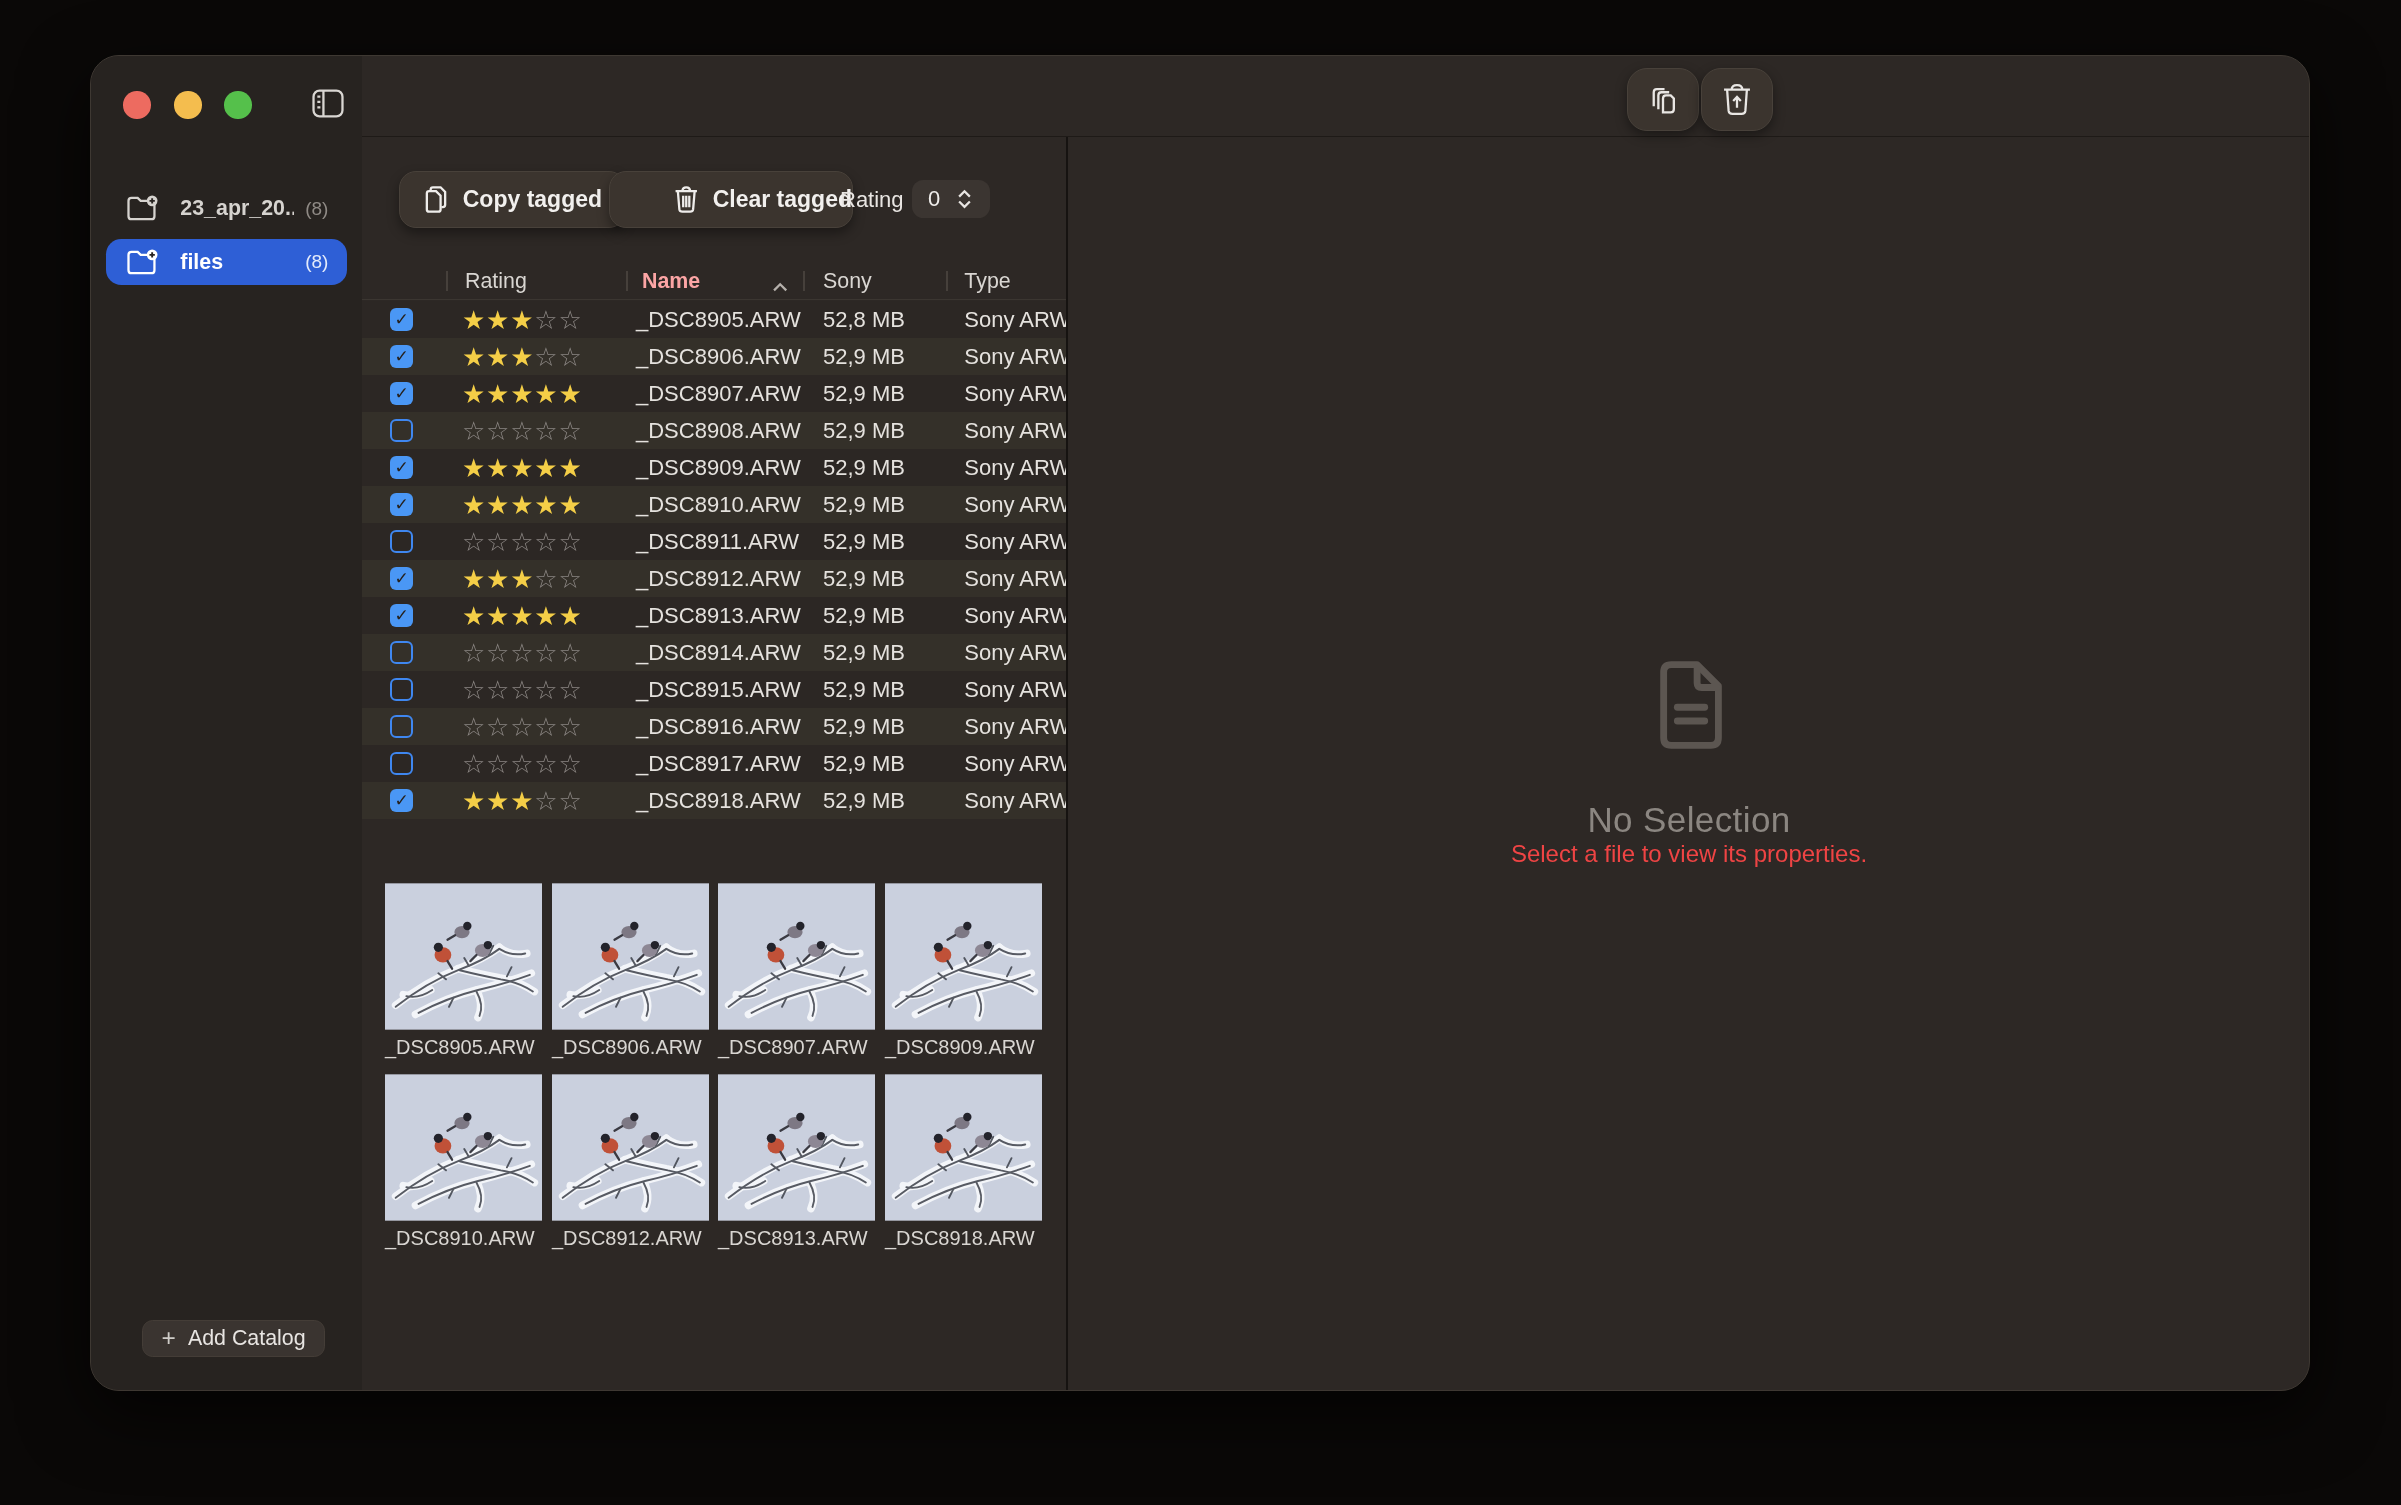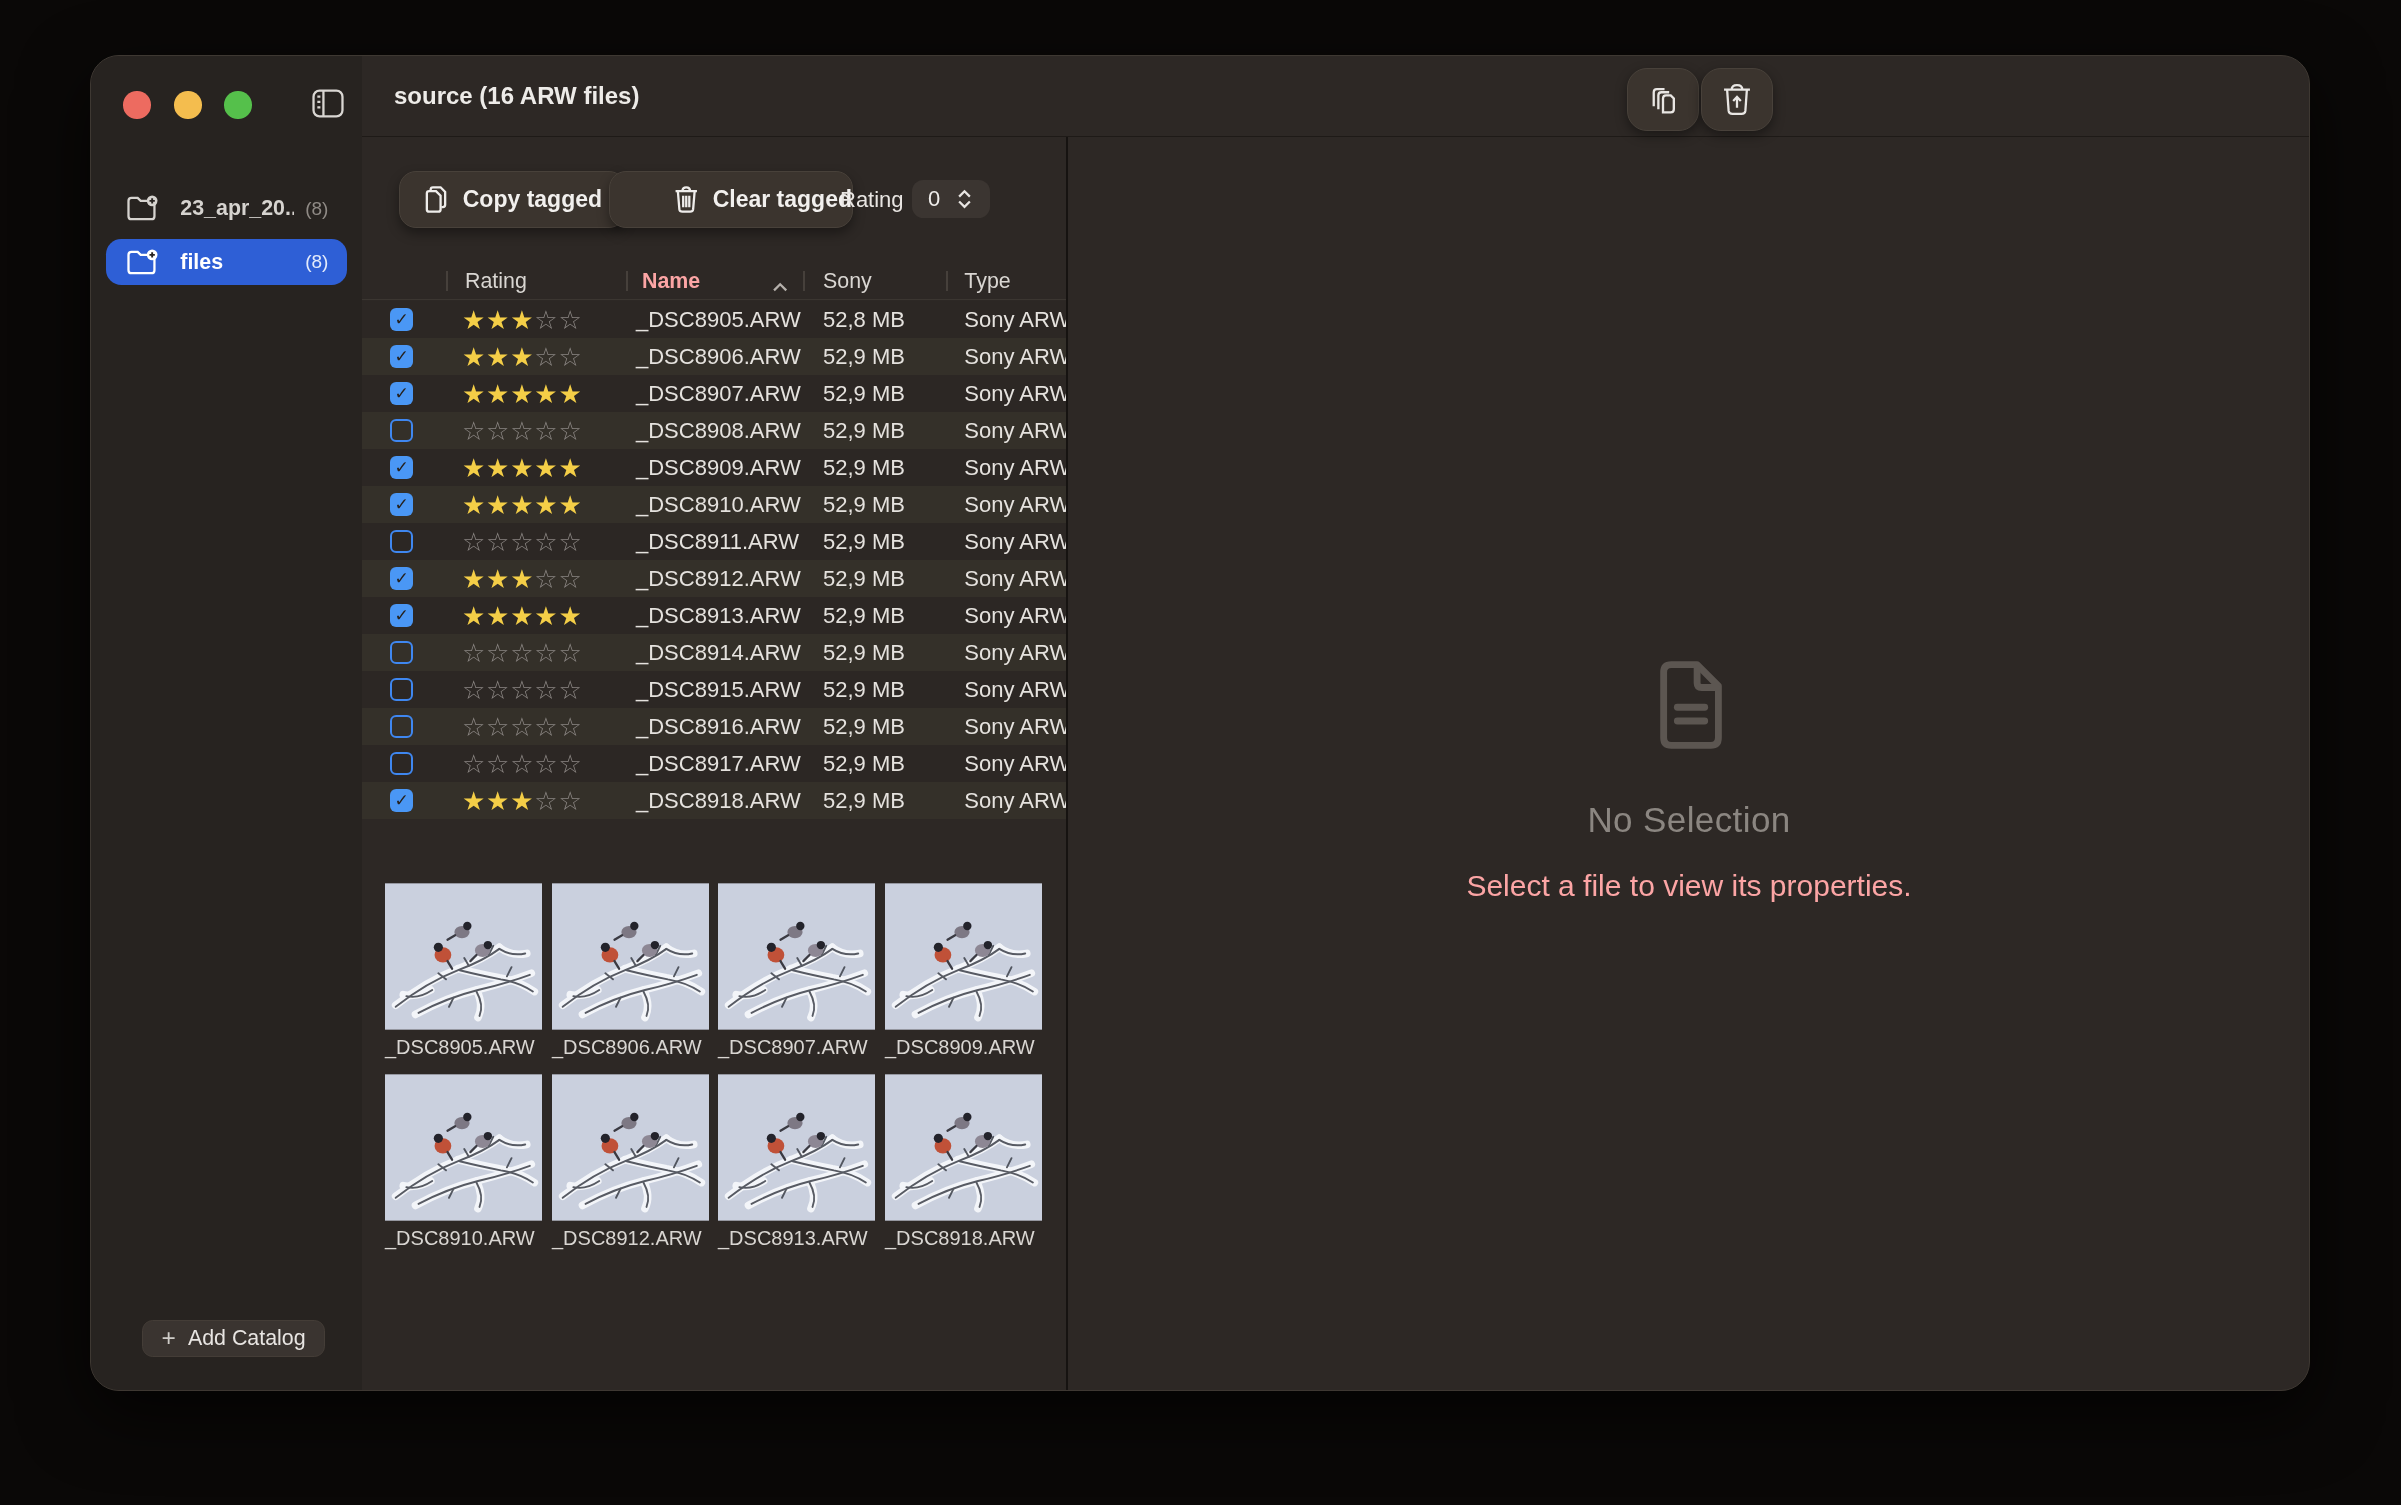--- a/index.html
+++ b/index.html
@@ -150,21 +150,21 @@
   
   .thumbs{position:absolute;left:0;top:744px;width:100%;}
   .thumb{position:absolute;width:157px;cursor:pointer;}
   .thumb svg{display:block;width:157px;height:147px;}
   .thumb .tlbl{margin-top:6.1px;font-size:20px;color:#d9d6d2;white-space:nowrap;}
   
   .empty-panel{position:absolute;left:978px;top:83px;right:0;bottom:0;}
   .empty-inner{position:absolute;left:0;right:0;top:521px;text-align:center;}
   .empty-icon{display:flex;justify-content:center;margin-bottom:50px;}
   .empty-title{font-size:35px;font-weight:400;color:var(--text-muted);letter-spacing:0.4px;}
-  .empty-sub{margin-top:29px;font-size:30px;color:#fca5a5;}
+  .empty-sub{font-size:24px;color:#ef4444;}
 </style>
 </head>
 <body>
 
 <div class="window">
 
   <div class="sidebar">
     <div class="traffic t-red"></div>
     <div class="traffic t-yellow"></div>
     <div class="traffic t-green"></div>
@@ -201,21 +201,20 @@
           <span class="cnt">(8)</span>
         </div>
       </div>
     <div class="add-catalog">
       <span class="plus">+</span>
       <span>Add Catalog</span>
     </div>
   </div>
 
   <div class="titlebar">
-    <div class="win-title">source (16 ARW files)</div>
     <div class="tool-btn tb-copy">
       <svg width="34" height="34" viewBox="0 0 44 44" fill="none" stroke="#e9e6e3" stroke-width="3">
         <path d="M10 30 L10 12 Q10 8 14 8 L24 8"></path>
         <path d="M16 34 L16 16 Q16 12 20 12 L30 12"></path>
         <path d="M22 38 L22 20 Q22 16 26 16 L32 16 L36 20 L36 34 Q36 38 32 38 Z"></path>
       </svg>
     </div>
     <div class="tool-btn tb-trash">
       <svg width="32" height="35" viewBox="0 0 42 46" fill="none" stroke="#e9e6e3" stroke-width="3">
         <path d="M4 10 L38 10"></path>

